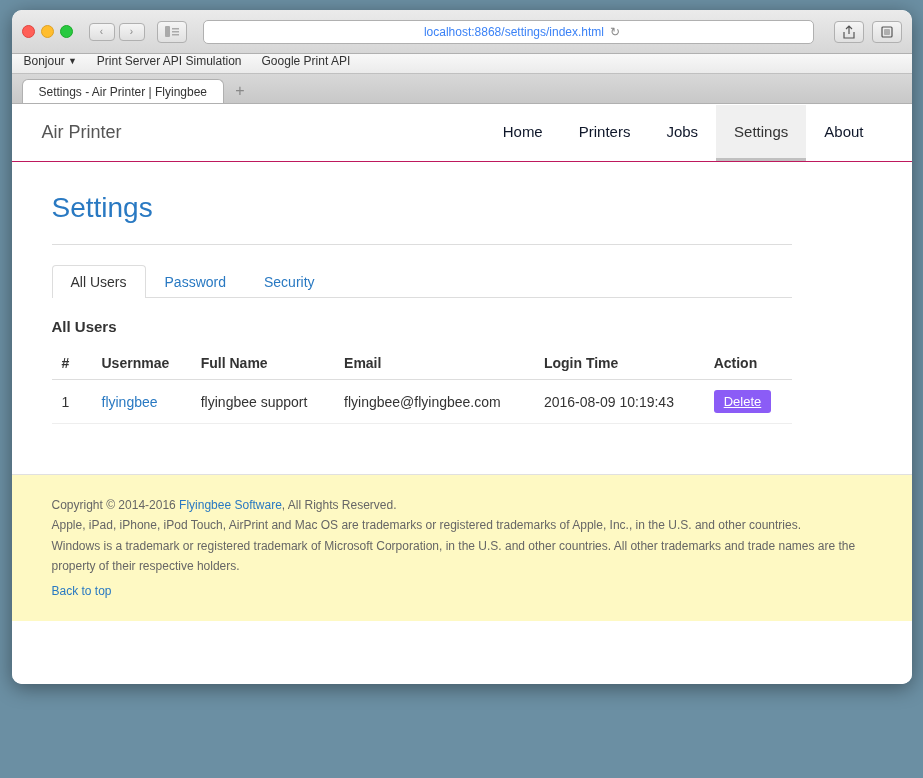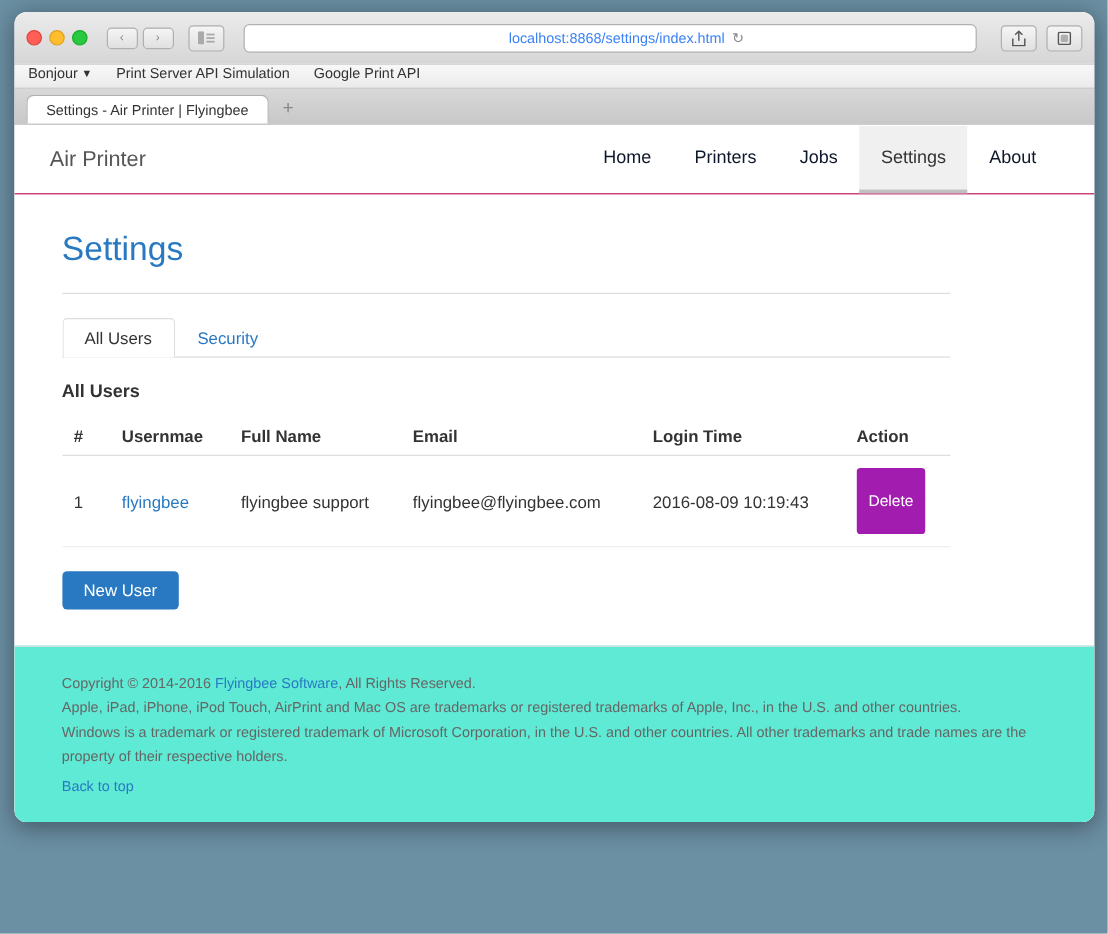--- a/index.html
+++ b/index.html
@@ -58,27 +58,27 @@
     .settings-tab { padding: 8px 18px; font-size: 14px; cursor: pointer; border: 1px solid transparent; border-bottom: none; margin-bottom: -1px; color: #2979c2; }
     .settings-tab.active { background: #fff; border-color: #ddd; color: #333; border-radius: 4px 4px 0 0; }
 
     
     .section-title { font-size: 15px; font-weight: bold; color: #333; margin-bottom: 12px; }
     .users-table { width: 100%; border-collapse: collapse; margin-bottom: 20px; }
     .users-table th { text-align: left; padding: 8px 10px; font-size: 14px; font-weight: bold; color: #333; border-bottom: 1px solid #ddd; }
     .users-table td { padding: 10px 10px; font-size: 14px; color: #333; border-bottom: 1px solid #eee; }
     .users-table th:first-child, .users-table td:first-child { width: 40px; }
     .user-link { color: #2979c2; text-decoration: none; cursor: pointer; }
-    .delete-btn { background: #a21caf; color: #fff; border: none; padding: 20px 10px; border-radius: 3px; cursor: pointer; font-size: 13px; }
+    .delete-btn { background: #8b5cf6; color: #fff; border: none; padding: 4px 10px; border-radius: 3px; cursor: pointer; font-size: 13px; text-decoration: underline; }
 
     
     .new-user-btn { background: #2979c2; color: #fff; border: none; padding: 8px 18px; border-radius: 4px; font-size: 14px; cursor: pointer; }
 
     
-    .page-footer { background: #5eead4; padding: 20px 40px; border-top: 1px solid #e0e0e0; font-size: 12px; color: #666; line-height: 1.7; }
+    .page-footer { background: #fef9c3; padding: 20px 40px; border-top: 1px solid #e0e0e0; font-size: 12px; color: #666; line-height: 1.7; }
     .footer-company { color: #2979c2; }
     .back-to-top { color: #2979c2; text-decoration: none; cursor: pointer; display: inline-block; margin-top: 4px; }
   </style>
 </head>
 <body>
 
 <div class="browser-window">
 
   <div class="title-bar">
     <div class="traffic-lights">
@@ -152,20 +152,21 @@
       </nav>
     </div>
 
     <div class="settings-container">
       <h1 class="settings-title">Settings</h1>
       <hr class="title-divider">
 
       
       <div class="settings-tabs">
         <div class="settings-tab active">All Users</div>
+        <div class="settings-tab">Password</div>
         <div class="settings-tab">Security</div>
       </div>
 
       
       <div class="section-title">All Users</div>
 
       <table class="users-table">
         <thead>
           <tr>
             <th>#</th>
@@ -183,21 +184,20 @@
             <td>flyingbee support</td>
             <td>flyingbee@flyingbee.com</td>
             <td>2016-08-09 10:19:43</td>
             <td>
               <button class="delete-btn">Delete</button>
             </td>
           </tr>
         </tbody>
       </table>
 
-      <button class="new-user-btn">New User</button>
     </div>
 
     <div class="page-footer">
       <p>
         <span>Copyright © 2014-2016 </span><span class="footer-company">Flyingbee Software</span><span>, All Rights Reserved.</span>
       </p>
       <p>Apple, iPad, iPhone, iPod Touch, AirPrint and Mac OS are trademarks or registered trademarks of Apple, Inc., in the U.S. and other countries.</p>
       <p>Windows is a trademark or registered trademark of Microsoft Corporation, in the U.S. and other countries. All other trademarks and trade names are the property of their respective holders.</p>
       <a class="back-to-top">Back to top</a>
     </div>

